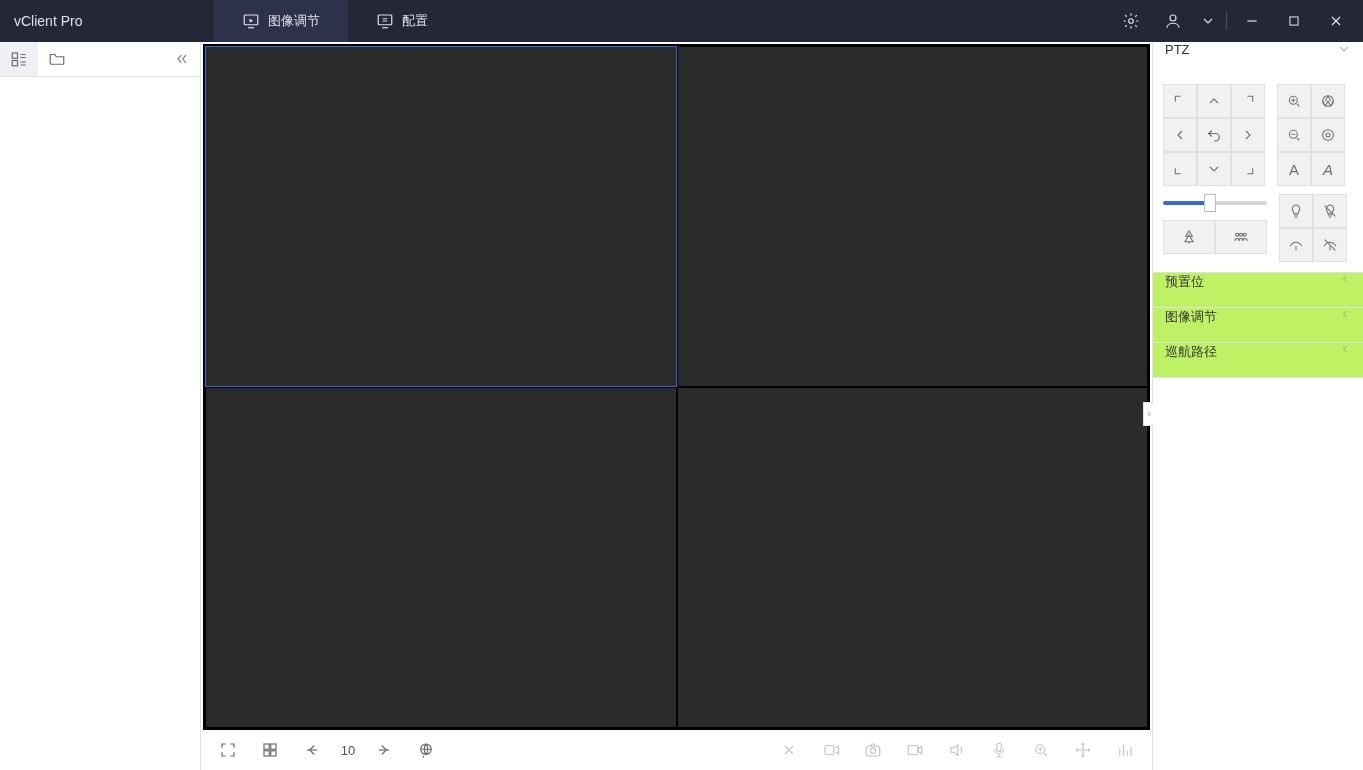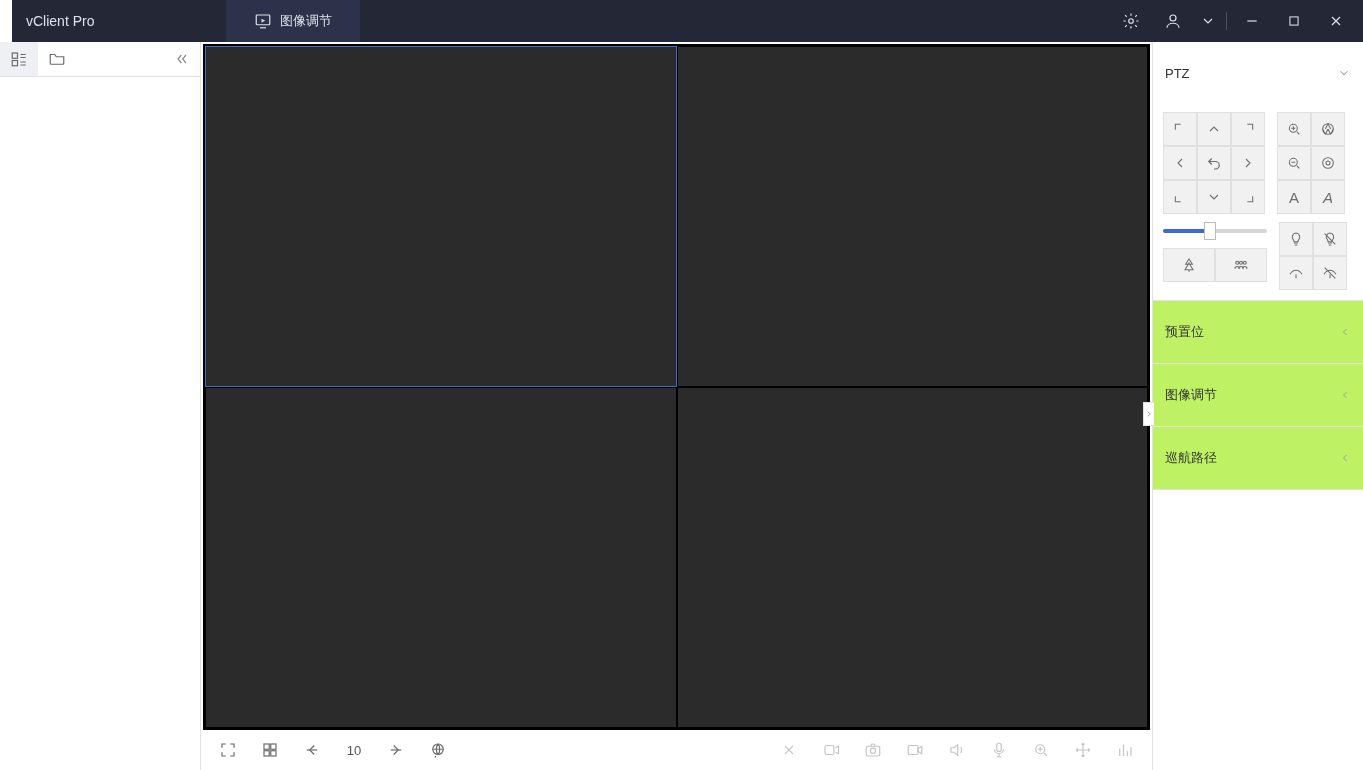--- a/index.html
+++ b/index.html
@@ -18,21 +18,21 @@
     --text-light:#dfe1ea;
     --text-muted:#9aa0b4;
     --ptz-btn:#f1f1f1;
     --ptz-btn-hover:#e6e6e6;
     --accent:#3a6ad6;
   }
   html,body{margin:0;padding:0;height:100%;width:100%;font-family:"Segoe UI","Microsoft YaHei",Arial,sans-serif;font-size:13px;color:#333;overflow:hidden;background:#fff;}
   svg{display:block}
 
   
-  .topbar{height:var(--topbar-h);background:var(--dark-bg);display:flex;align-items:stretch;color:var(--text-light);margin-left:12px;}
+  .topbar{height:var(--topbar-h);background:var(--dark-bg);display:flex;align-items:stretch;color:var(--text-light);}
   .appname{width:var(--side-left-w);display:flex;align-items:center;padding-left:14px;font-size:14px;}
   .tabs{display:flex;align-items:stretch}
   .tab{display:flex;align-items:center;gap:8px;padding:0 28px;cursor:pointer;color:var(--text-light);}
   .tab.active{background:var(--dark-bg-active);}
   .tab .ic{width:18px;height:18px;color:var(--text-light)}
   .topright{margin-left:auto;display:flex;align-items:center;gap:0;padding-right:6px}
   .trbtn{width:42px;height:100%;display:flex;align-items:center;justify-content:center;cursor:pointer;color:var(--text-light)}
   .trsep{width:1px;height:18px;background:#4b4f63;align-self:center;margin:0 4px}
 
   
@@ -46,27 +46,27 @@
 
   .centercol{flex:1;display:flex;flex-direction:column;min-width:0}
   .viewarea{flex:1;border:2px solid #000;margin:2px 2px 0 2px;display:grid;grid-template-columns:1fr 1fr;grid-template-rows:1fr 1fr;background:#000}
   .vcell{background:var(--panel-dark);border:1px solid #000}
   .vcell.selected{outline:1px solid #3a6ad6;outline-offset:-1px;border:1px solid #3a6ad6}
 
   .bottombar{height:var(--bottombar-h);display:flex;align-items:center;gap:8px;padding:0 10px}
   .bbtn{width:34px;height:30px;display:flex;align-items:center;justify-content:center;cursor:pointer;color:#6b6b6b;border-radius:3px}
   .bbtn.dim{color:#c5c5c5;cursor:default}
   .bsp{flex:1}
-  .pagestep{display:flex;align-items:center;gap:10px}
+  .pagestep{display:flex;align-items:center;gap:4px}
   .pagecount{min-width:30px;text-align:center;color:#555}
 
   .rightcol{width:var(--side-right-w);display:flex;flex-direction:column;border-left:1px solid var(--line);background:#fff;position:relative}
   .rcollapse{position:absolute;left:-10px;top:360px;width:10px;height:22px;background:#fff;border:1px solid var(--line);border-right:none;display:flex;align-items:center;justify-content:center;cursor:pointer;color:#777}
   .rsection{border-bottom:1px solid var(--line)}
-  .rhead{height:34px;display:flex;align-items:center;padding:14px 12px;cursor:pointer;background:#fff}
+  .rhead{height:34px;display:flex;padding:0 12px;cursor:pointer;background:#fff}
   .rhead.sub{background:#bef264}
   .rhead .caret{margin-left:auto;color:#9a9a9a}
 
   .ptzarea{padding:8px 10px 10px;display:flex;flex-direction:column;gap:8px}
   .ptzrow{display:flex;gap:12px}
   .ptz9{display:grid;grid-template-columns:repeat(3,34px);grid-template-rows:repeat(3,34px);gap:0}
   .ptz9 .pb{border:1px solid #e0e0e0;}
   .ptzaux{display:grid;grid-template-columns:repeat(2,34px);grid-template-rows:repeat(3,34px);gap:0}
   .ptzaux .pb{border:1px solid #e0e0e0}
   .pb{background:var(--ptz-btn);display:flex;align-items:center;justify-content:center;cursor:pointer;color:#6f6f6f}
@@ -90,20 +90,30 @@
   <div class="tabs">
     <div class="tab active">
       <span class="ic">
         <svg viewBox="0 0 24 24" width="18" height="18" fill="none" stroke="currentColor" stroke-width="1.6">
             <rect x="3" y="4" width="18" height="13" rx="1"></rect>
             <path d="M10 9l5 2.5-5 2.5z" fill="currentColor" stroke="none"></path>
             <path d="M8 21h8"></path>
           </svg>
       </span>
       <span>图像调节</span>
+    </div>
+    <div class="tab">
+      <span class="ic">
+        <svg viewBox="0 0 24 24" width="18" height="18" fill="none" stroke="currentColor" stroke-width="1.6">
+            <rect x="3" y="4" width="18" height="13" rx="1"></rect>
+            <path d="M8 21h8"></path>
+            <path d="M9 9h6M9 12h6"></path>
+          </svg>
+      </span>
+      <span>配置</span>
     </div>
   </div>
   <div class="topright">
     <div class="trbtn">
       <svg viewBox="0 0 24 24" width="18" height="18" fill="none" stroke="currentColor" stroke-width="1.6">
           <circle cx="12" cy="12" r="3"></circle>
           <path d="M12 2v3M12 19v3M4.2 4.2l2.1 2.1M17.7 17.7l2.1 2.1M2 12h3M19 12h3M4.2 19.8l2.1-2.1M17.7 6.3l2.1-2.1"></path>
         </svg>
     </div>
     <div class="trbtn">

